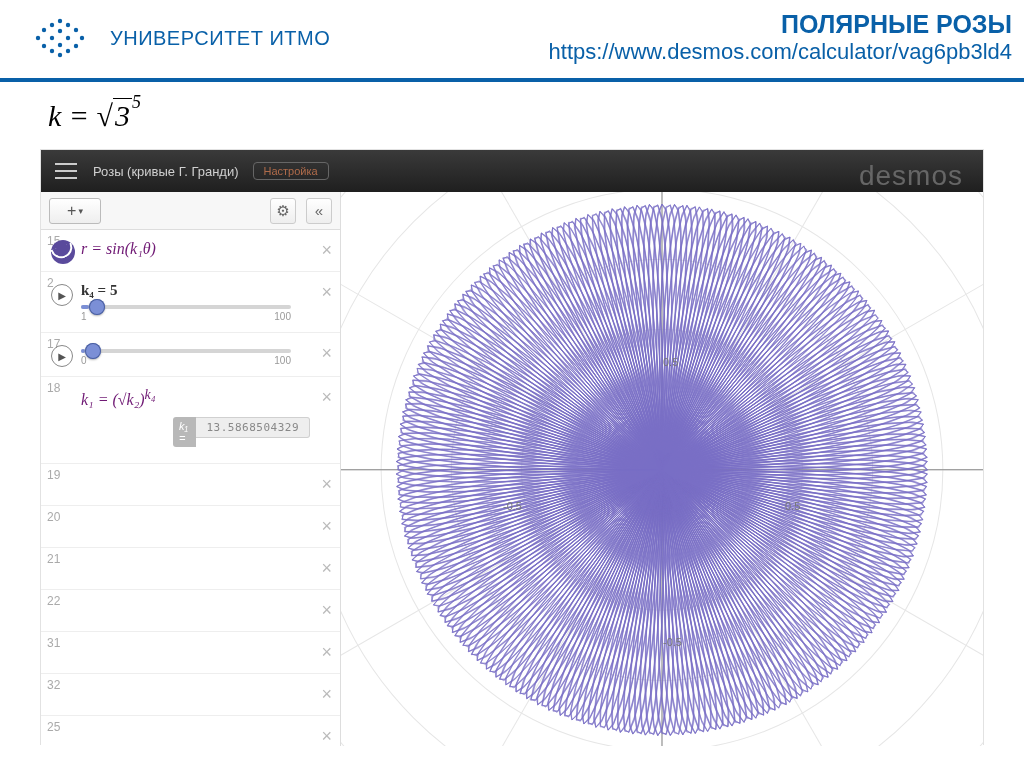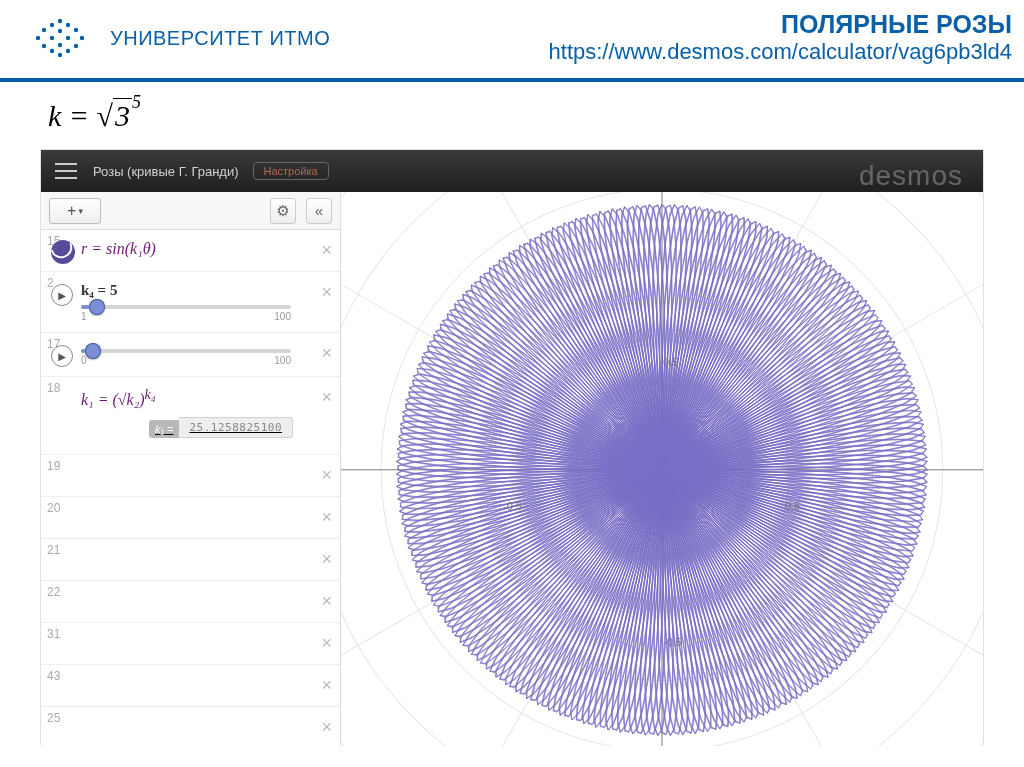--- a/index.html
+++ b/index.html
@@ -34,21 +34,21 @@
   .row-close { position:absolute; right:8px; top:10px; color:#bbb; font-size:18px; cursor:pointer; }
   .play-circle { width:22px; height:22px; border:1.5px solid #888; border-radius:50%; display:inline-flex; align-items:center; justify-content:center; color:#555; position:absolute; left:10px; top:12px; cursor:pointer; font-size:10px; }
   .purple-circle { width:24px; height:24px; border-radius:50%; background:#5a4a9c; position:absolute; left:10px; top:10px; display:flex; align-items:center; justify-content:center; }
   .purple-circle::after { content:""; width:18px; height:10px; border:2px solid #fff; border-top:none; border-radius:0 0 18px 18px; transform:rotate(-20deg); }
   .expr-txt { font-family:'Times New Roman',serif; font-size:16px; color:#701a75; font-style:italic; }
   .slider-row .val-line { font-family:'Times New Roman',serif; font-size:15px; margin-bottom:6px; color:#333;font-weight:bold; }
   .slider-track { position:relative; width:210px; height:4px; background:#d5d5d5; border-radius:4px; margin:6px 0 2px 0; }
   .slider-fill { position:absolute; left:0; top:0; height:4px; background:#7b8fd6; border-radius:4px; }
   .slider-knob { position:absolute; top:-6px; width:16px; height:16px; border-radius:50%; background:#7b8fd6; box-shadow:0 0 0 1px #4a5fa0 inset,0 1px 2px rgba(0,0,0,.3); cursor:pointer; }
   .slider-labels { display:flex; justify-content:space-between; width:210px; font-size:10px; color:#999; }
-  .k1-out { display:inline-flex; align-items:flex-end; margin-top:8px; margin-left:68px; font-size:11px;text-decoration:underline; }
+  .k1-out { display:inline-flex; align-items:flex-start; margin-top:8px; margin-left:92px; font-size:11px; }
   .k1-out .lab { background:#b8b8b8; color:#fff; padding:3px 6px; border-radius:3px 0 0 3px; font-style:italic; }
   .k1-out .num { background:#eee; color:#888; padding:3px 10px; border-radius:0 3px 3px 0; border:1px solid #d0d0d0; border-left:none; font-family:monospace; letter-spacing:.5px; }
   .empty-row { height:42px; }
   .graph-pane { flex:1; position:relative; background:#fff; overflow:hidden; }
   .graph-pane svg { position:absolute; inset:0; }
   .axis-lbl { position:absolute; font-size:11px; color:#777;margin-top:36px; }
 </style>
 </head>
 <body>
 
@@ -153,21 +153,21 @@
           <span class="row-close">×</span>
         </div>
 
         <div class="row" style="padding-bottom:16px;">
           <span class="row-num">18</span>
           <span class="expr-txt">
             <span>k₁ = (√k₂)</span><sup style="font-size:14px">k₄</sup>
           </span>
           <div class="k1-out">
             <span class="lab">k₁ =</span>
-            <span class="num">25.1258825100</span>
+            <span class="num">13.5868504329</span>
           </div>
           <span class="row-close">×</span>
         </div>
 
         <div id="empty-rows">
             <div class="row empty-row">
               <span class="row-num">19</span>
               <span class="row-close">×</span>
             </div>
             <div class="row empty-row">
@@ -180,21 +180,21 @@
             </div>
             <div class="row empty-row">
               <span class="row-num">22</span>
               <span class="row-close">×</span>
             </div>
             <div class="row empty-row">
               <span class="row-num">31</span>
               <span class="row-close">×</span>
             </div>
             <div class="row empty-row">
-              <span class="row-num">43</span>
+              <span class="row-num">32</span>
               <span class="row-close">×</span>
             </div>
             <div class="row empty-row">
               <span class="row-num">25</span>
               <span class="row-close">×</span>
             </div>
           </div>
       </div>
     </div>
 

